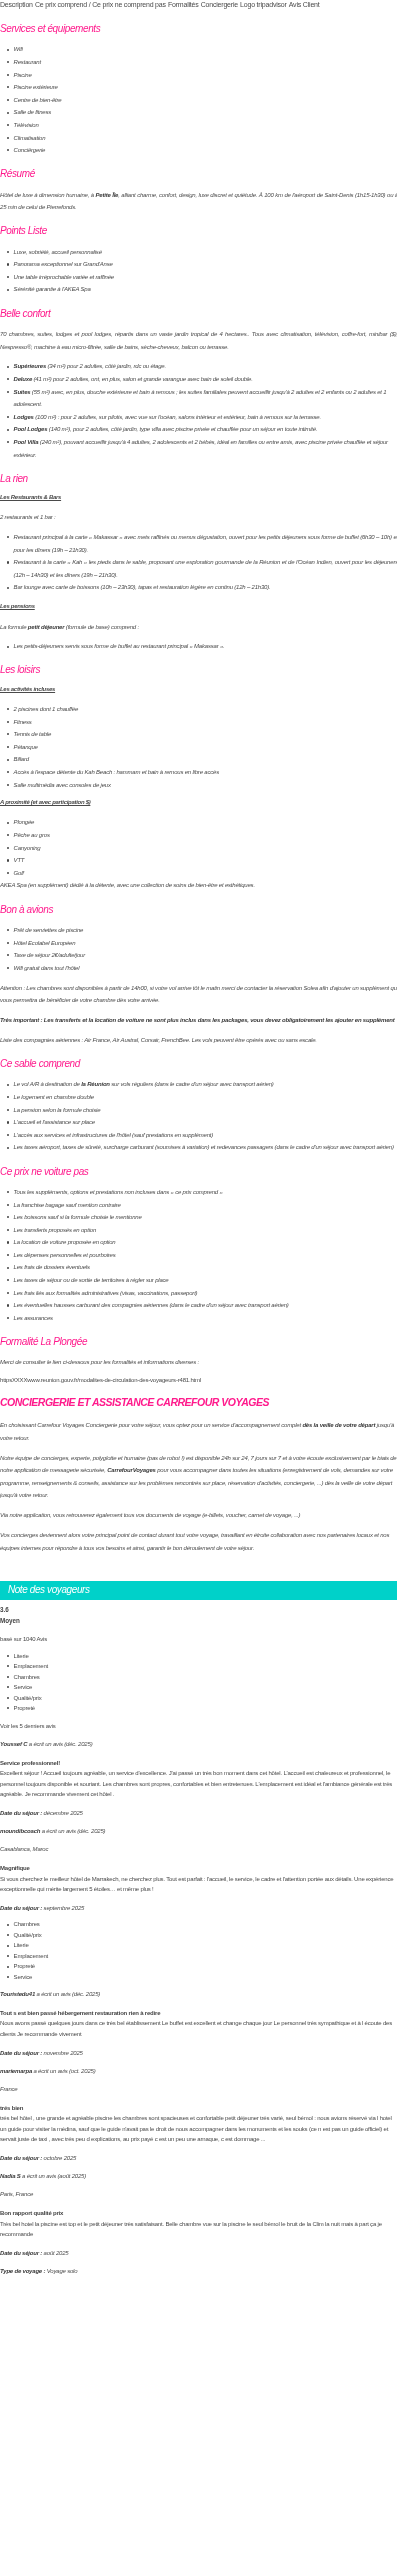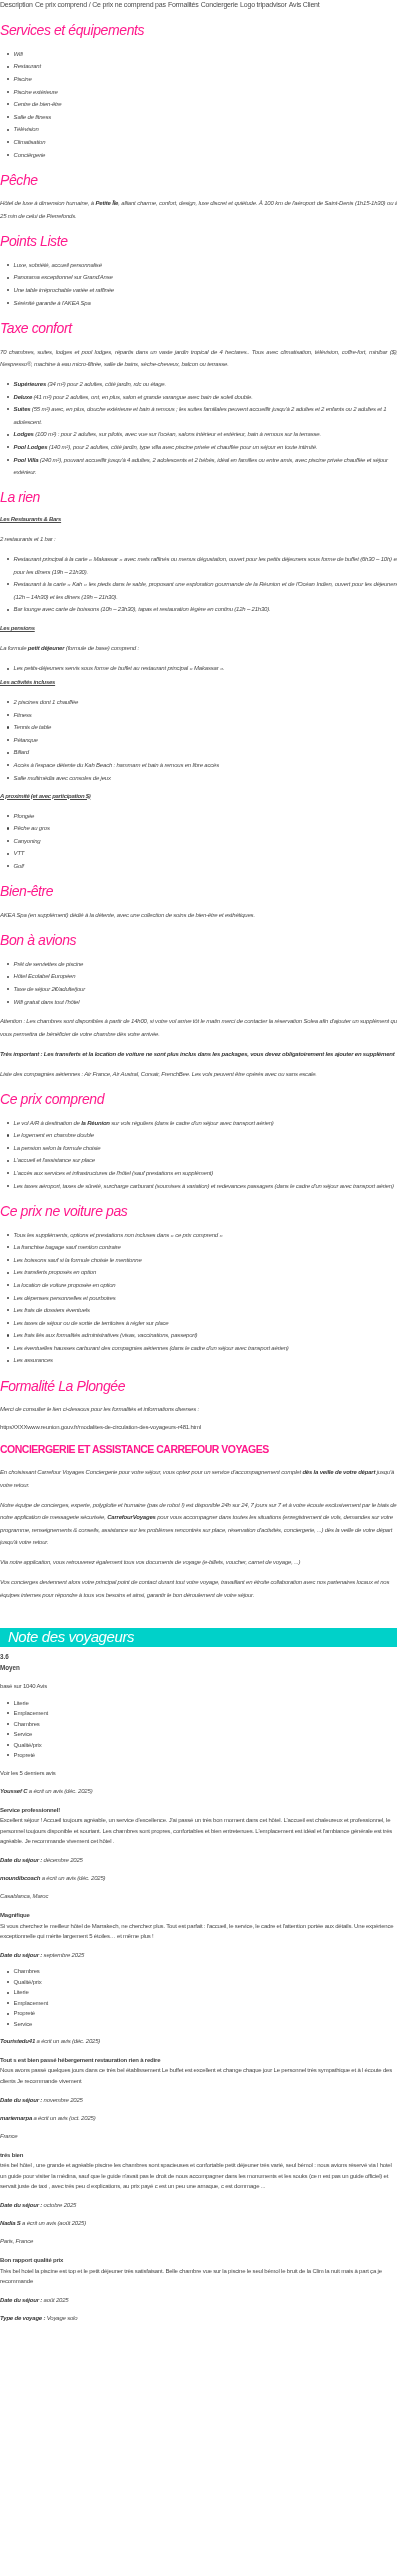--- a/index.html
+++ b/index.html
@@ -19,21 +19,21 @@
     height: 11.5px;
     line-height: 10.5px;
     white-space: nowrap;
     letter-spacing: -0.2px;
   }
   .topnav span { margin-right: 2.1px; }
   .sec { }
   .sec-title {
     color: #ff1a8c;
     font-style: italic;
-    font-size: 14px;
+    font-size: 10px;
     font-weight: normal;
     letter-spacing: -0.4px;
     margin: 11.5px 0 9.4px 0;
     line-height: 1.1;
   }
   .sec-title.first { margin-top: 11.5px; }
   ul.blist {
     list-style: none;
     margin: 0 0 0 0;
     padding: 0 0 0 13.6px;
@@ -75,29 +75,30 @@
   }
   b, strong { font-weight: bold; color: #3a3a3a; }
   .url {
     font-style: normal;
     font-size: 6px;
     letter-spacing: -0.2px;
     margin: 4.2px 0 10.5px 0;
   }
   .caps-title {
     color: #ff1a8c;
+    font-style: italic;
     font-size: 10.5px;
     letter-spacing: -0.5px;
     margin: 5.2px 0 8.4px 0;
   }
   .banner {
     background: #00d1c9;
     color: #ffffff;
     font-style: italic;
-    font-size: 15px;
+    font-size: 10px;
     letter-spacing: -0.4px;
     padding: 2.1px 7.9px 3.1px 7.9px;
     margin-top: 27px;
     height: 19px;
     line-height: 14.7px;
   }
   .rating { margin-top: 5.2px; font-weight: bold; color: #444; font-size: 6.3px; line-height: 10.5px; }
   .plain { font-size: 6px; letter-spacing: -0.2px; line-height: 10.5px; }
   ul.plist {
     list-style: none;
@@ -143,36 +144,36 @@
     <li>Piscine extérieure</li>
     <li>Centre de bien-être</li>
     <li>Salle de fitness</li>
     <li>Télévision</li>
     <li>Climatisation</li>
     <li>Conciërgerie</li>
   </ul>
 </section>
 
 <section class="sec">
-  <h2 class="sec-title">Pêche</h2>
+  <h2 class="sec-title">Résumé</h2>
   <p class="para"><span>Hôtel de luxe à dimension humaine, à </span><b>Petite Île</b><span>, alliant charme, confort, design, luxe discret et quiétude. À 100 km de l'aéroport de Saint-Denis (1h15-1h30) ou à 25 min de celui de Pierrefonds.</span></p>
 </section>
 
 <section class="sec">
   <h2 class="sec-title">Points Liste</h2>
   <ul class="blist">
     <li>Luxe, sobriété, accueil personnalisé</li>
     <li>Panorama exceptionnel sur Grand'Anse</li>
     <li>Une table irréprochable variée et raffinée</li>
     <li>Sérénité garantie à l'AKEA Spa</li>
   </ul>
 </section>
 
 <section class="sec">
-  <h2 class="sec-title">Taxe confort</h2>
+  <h2 class="sec-title">Belle confort</h2>
   <p class="para">70 chambres, suites, lodges et pool lodges, répartis dans un vaste jardin tropical de 4 hectares.. Tous avec climatisation, télévision, coffre-fort, minibar ($), Nespresso®, machine à eau micro-filtrée, salle de bains, sèche-cheveux, balcon ou terrasse.</p>
   <ul class="blist wrap">
     <li><b>Supérieures</b><span> (34 m²) pour 2 adultes, côté jardin, rdc ou étage.</span></li>
     <li><b>Deluxe</b><span> (41 m²) pour 2 adultes, ont, en plus, salon et grande varangue avec bain de soleil double.</span></li>
     <li><b>Suites</b><span> (55 m²) avec, en plus, douche extérieure et bain à remous ; les suites familiales peuvent accueillir jusqu'à 2 adultes et 2 enfants ou 2 adultes et 1 adolescent.</span></li>
     <li><b>Lodges</b><span> (100 m²) : pour 2 adultes, sur pilotis, avec vue sur l'océan, salons intérieur et extérieur, bain à remous sur la terrasse.</span></li>
     <li><b>Pool Lodges</b><span> (140 m²), pour 2 adultes, côté jardin, type villa avec piscine privée et chauffée pour un séjour en toute intimité.</span></li>
     <li><b>Pool Villa</b><span> (240 m²), pouvant accueillir jusqu'à 4 adultes, 2 adolescents et 2 bébés, idéal en familles ou entre amis, avec piscine privée chauffée et séjour extérieur.</span></li>
   </ul>
 </section>
@@ -187,20 +188,21 @@
     <li>Bar lounge avec carte de boissons (10h – 23h30), tapas et restauration légère en continu (12h – 21h30).</li>
   </ul>
   <span class="sub-u">Les pensions</span>
   <p class="para"><span>La formule </span><b>petit déjeuner</b><span> (formule de base) comprend :</span></p>
   <ul class="blist">
     <li>Les petits-déjeuners servis sous forme de buffet au restaurant principal « Makassar ».</li>
   </ul>
 </section>
 
 <section class="sec">
+  <h2 class="sec-title">Les loisirs</h2>
   <span class="sub-u">Les activités incluses</span>
   <ul class="blist" style="margin-bottom:7.3px;">
     <li>2 piscines dont 1 chauffée</li>
     <li>Fitness</li>
     <li>Tennis de table</li>
     <li>Pétanque</li>
     <li>Billard</li>
     <li>Accès à l'espace détente du Kah Beach : hammam et bain à remous en libre accès</li>
     <li>Salle multimédia avec consoles de jeux</li>
   </ul>
@@ -208,39 +210,38 @@
   <ul class="blist">
     <li>Plongée</li>
     <li>Pêche au gros</li>
     <li>Canyoning</li>
     <li>VTT</li>
     <li>Golf</li>
   </ul>
 </section>
 
 <section class="sec">
-  <h2 class="sec-title">Bien-être</h2>
   <p class="para">AKEA Spa (en supplément) dédié à la détente, avec une collection de soins de bien-être et esthétiques.</p>
 </section>
 
 <section class="sec">
   <h2 class="sec-title">Bon à avions</h2>
   <ul class="blist" style="margin-bottom:7.3px;">
     <li>Prêt de serviettes de piscine</li>
     <li>Hôtel Ecolabel Européen</li>
     <li>Taxe de séjour 2€/adulte/jour</li>
     <li>Wifi gratuit dans tout l'hôtel</li>
   </ul>
   <p class="para">Attention : Les chambres sont disponibles à partir de 14h00, si votre vol arrive tôt le matin merci de contacter la réservation Solea afin d'ajouter un supplément qui vous permettra de bénéficier de votre chambre dès votre arrivée.</p>
   <p class="para"><b>Très important : Les transferts et la location de voiture ne sont plus inclus dans les packages, vous devez obligatoirement les ajouter en supplément</b></p>
   <p class="para">Liste des compagnies aériennes : Air France, Air Austral, Corsair, FrenchBee. Les vols peuvent être opérés avec ou sans escale.</p>
 </section>
 
 <section class="sec">
-  <h2 class="sec-title">Ce prix comprend</h2>
+  <h2 class="sec-title">Ce sable comprend</h2>
   <ul class="blist wrap">
     <li><span>Le vol A/R à destination de </span><b>la Réunion</b><span> sur vols réguliers (dans le cadre d'un séjour avec transport aérien)</span></li>
     <li>Le logement en chambre double</li>
     <li>La pension selon la formule choisie</li>
     <li>L'accueil et l'assistance sur place</li>
     <li>L'accès aux services et infrastructures de l'hôtel (sauf prestations en supplément)</li>
     <li>Les taxes aéroport, taxes de sûreté, surcharge carburant (soumises à variation) et redevances passagers (dans le cadre d'un séjour avec transport aérien)</li>
   </ul>
 </section>
 

